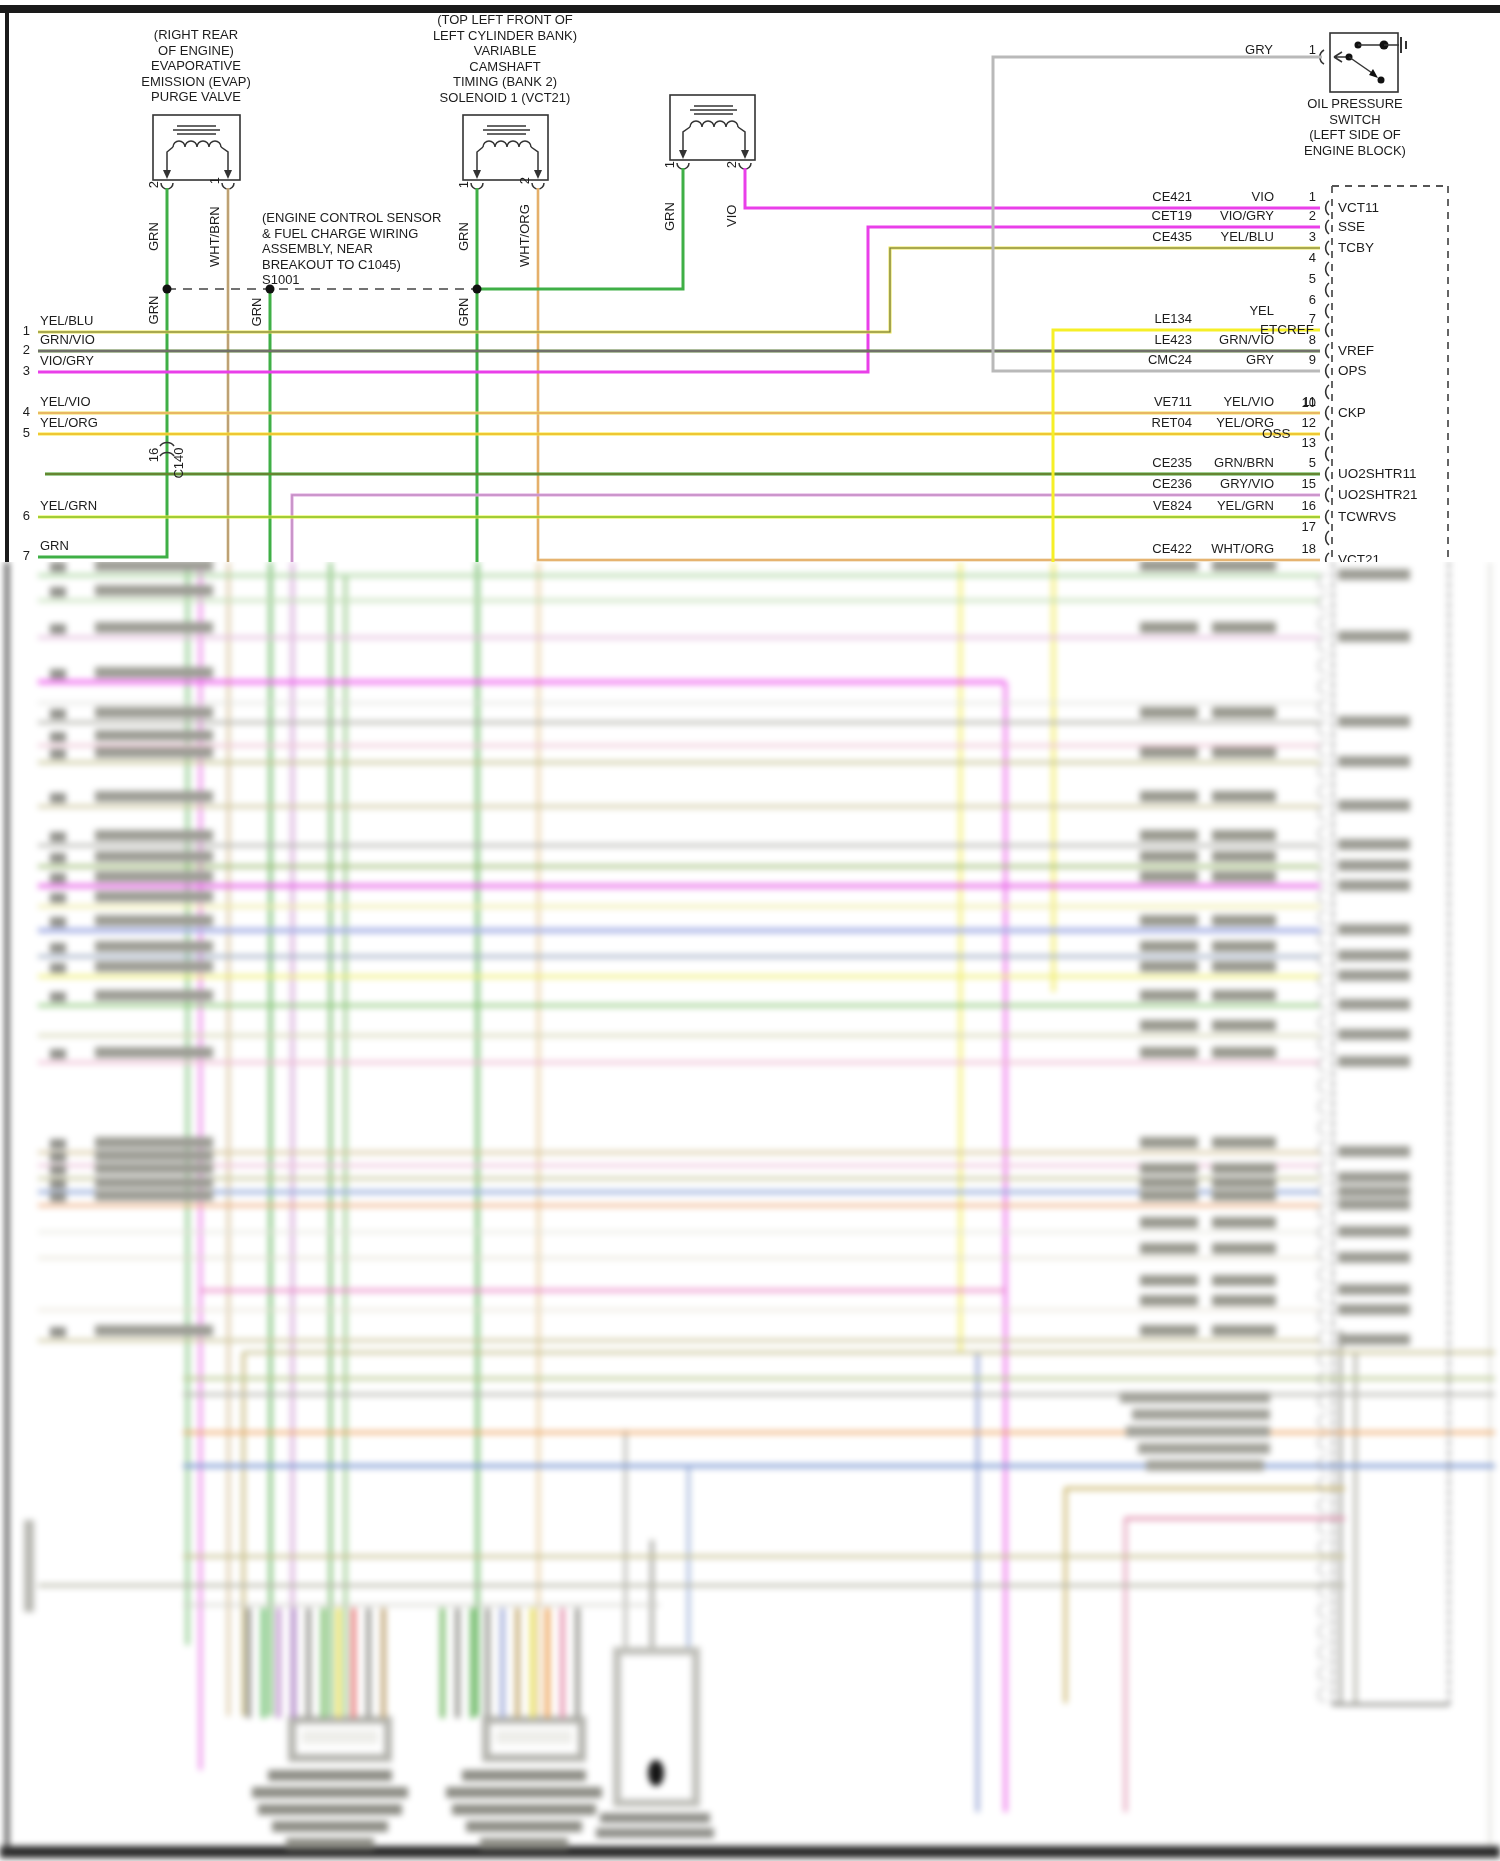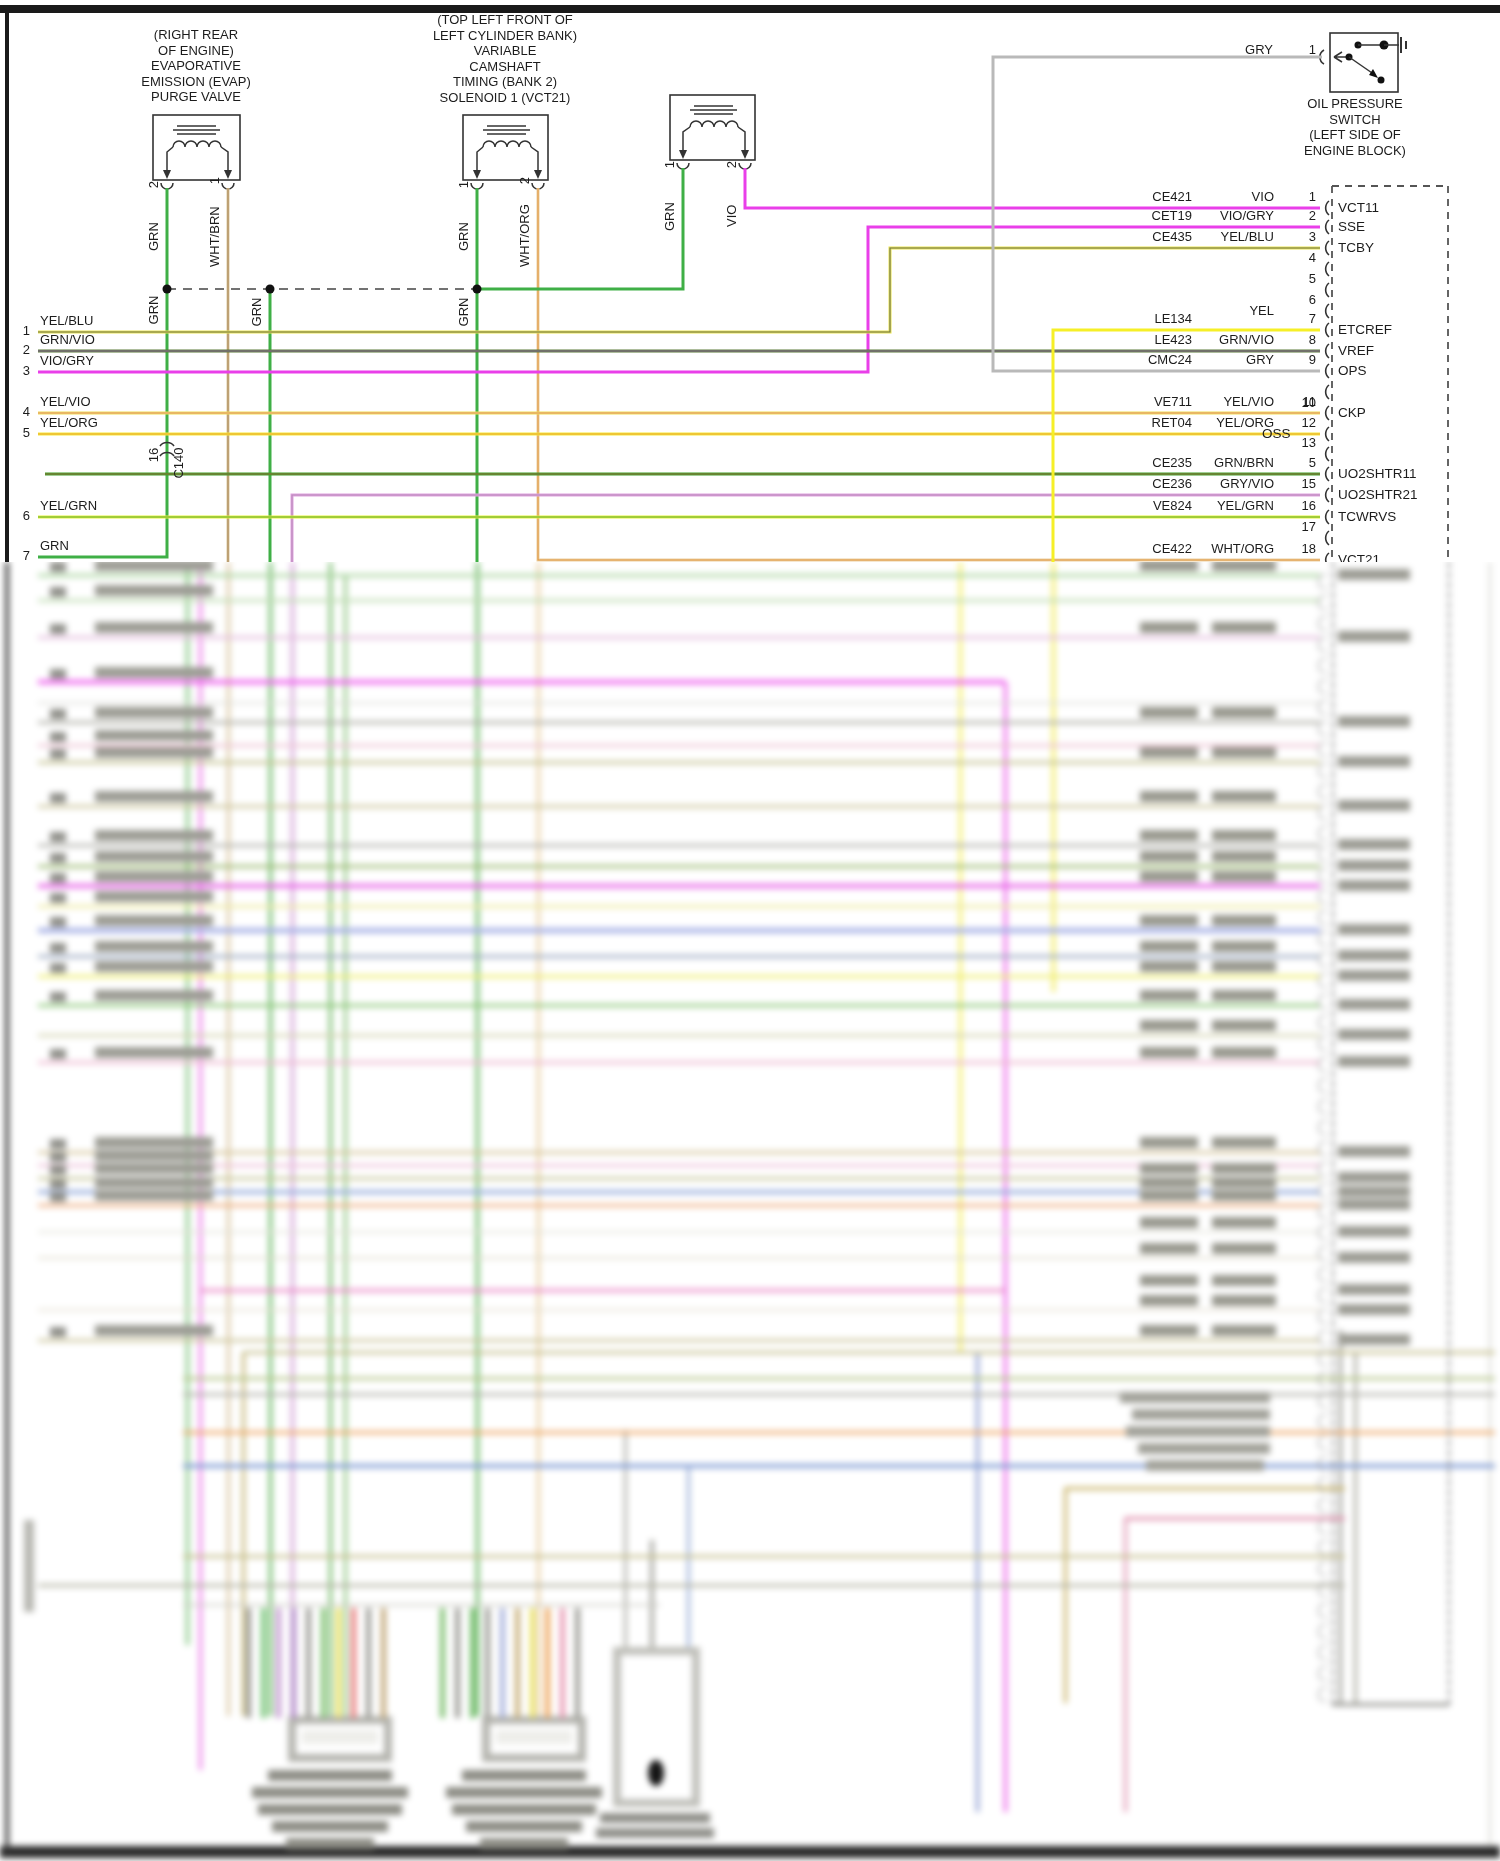--- a/index.html
+++ b/index.html
@@ -175,20 +175,27 @@
     <div>TIMING (BANK 2)</div>
       <div>SOLENOID 1 (VCT21)</div>
   </div>
   <div class="cap" style="left:1285px;top:96px;width:140px;">
     <div>OIL PRESSURE</div>
     <div>SWITCH</div>
     <div>(LEFT SIDE OF</div>
     <div>ENGINE BLOCK)</div>
   </div>
 
+  <div class="abs" style="left:262px;top:210px;font-size:13px;line-height:15.5px;white-space:nowrap;">
+    <div>(ENGINE CONTROL SENSOR</div>
+      <div>&amp; FUEL CHARGE WIRING</div>
+    <div>ASSEMBLY, NEAR</div>
+      <div>BREAKOUT TO C1045)</div>
+    <div>S1001</div>
+  </div>
 
   <div class="txt r" style="left:1173px;top:43px;width:100px;">GRY</div>
   <div class="txt r" style="left:1286px;top:43px;width:30px;">1</div>
 
   <div class="rot" style="left:119px;top:209px;width:70px;">
     <span>GRN</span>
       <span>2</span>
   </div>
   <div class="rot" style="left:170px;top:215px;width:90px;">
     <span>WHT/BRN</span>
@@ -256,21 +263,21 @@
       <div class="txt r" style="left: 1090px; top: 230px; width: 102px;">CE435</div>
       <div class="txt r" style="left: 1174px; top: 230px; width: 100px;">YEL/BLU</div>
       <div class="txt r" style="left: 1286px; top: 230px; width: 30px;">3</div>
       <div class="pinrow-name" style="left: 1338px; top: 240px;">TCBY</div>
       <div class="txt r" style="left: 1286px; top: 251px; width: 30px;">4</div>
       <div class="txt r" style="left: 1286px; top: 272px; width: 30px;">5</div>
       <div class="txt r" style="left: 1286px; top: 293px; width: 30px;">6</div>
       <div class="txt r" style="left: 1090px; top: 312px; width: 102px;">LE134</div>
       <div class="txt r" style="left: 1174px; top: 304px; width: 100px;">YEL</div>
       <div class="txt r" style="left: 1286px; top: 312px; width: 30px;">7</div>
-      <div class="pinrow-name" style="left: 1338px; top: 322px;">ETCREF</div>
+      <div class="pinrow-name" style="left: 1260px; top: 322px;">ETCREF</div>
       <div class="txt r" style="left: 1090px; top: 333px; width: 102px;">LE423</div>
       <div class="txt r" style="left: 1174px; top: 333px; width: 100px;">GRN/VIO</div>
       <div class="txt r" style="left: 1286px; top: 333px; width: 30px;">8</div>
       <div class="pinrow-name" style="left: 1338px; top: 343px;">VREF</div>
       <div class="txt r" style="left: 1090px; top: 353px; width: 102px;">CMC24</div>
       <div class="txt r" style="left: 1174px; top: 353px; width: 100px;">GRY</div>
       <div class="txt r" style="left: 1286px; top: 353px; width: 30px;">9</div>
       <div class="pinrow-name" style="left: 1338px; top: 363px;">OPS</div>
       <div class="txt r" style="left: 1286px; top: 396px; width: 30px;">10</div>
       <div class="txt r" style="left: 1090px; top: 395px; width: 102px;">VE711</div>

